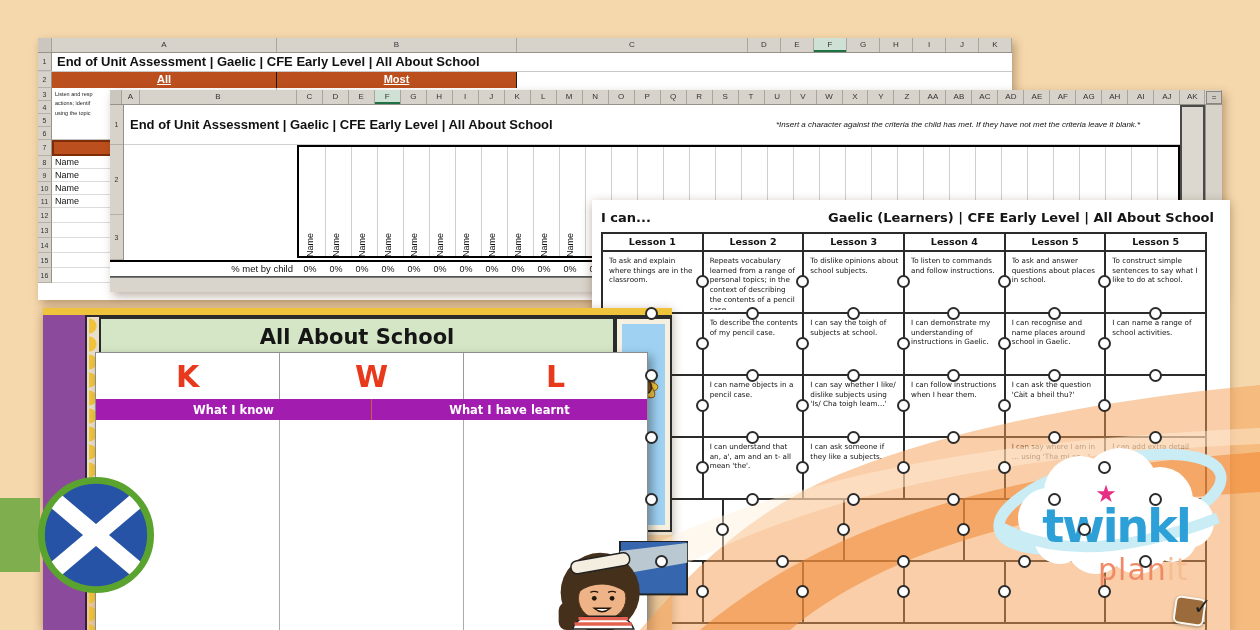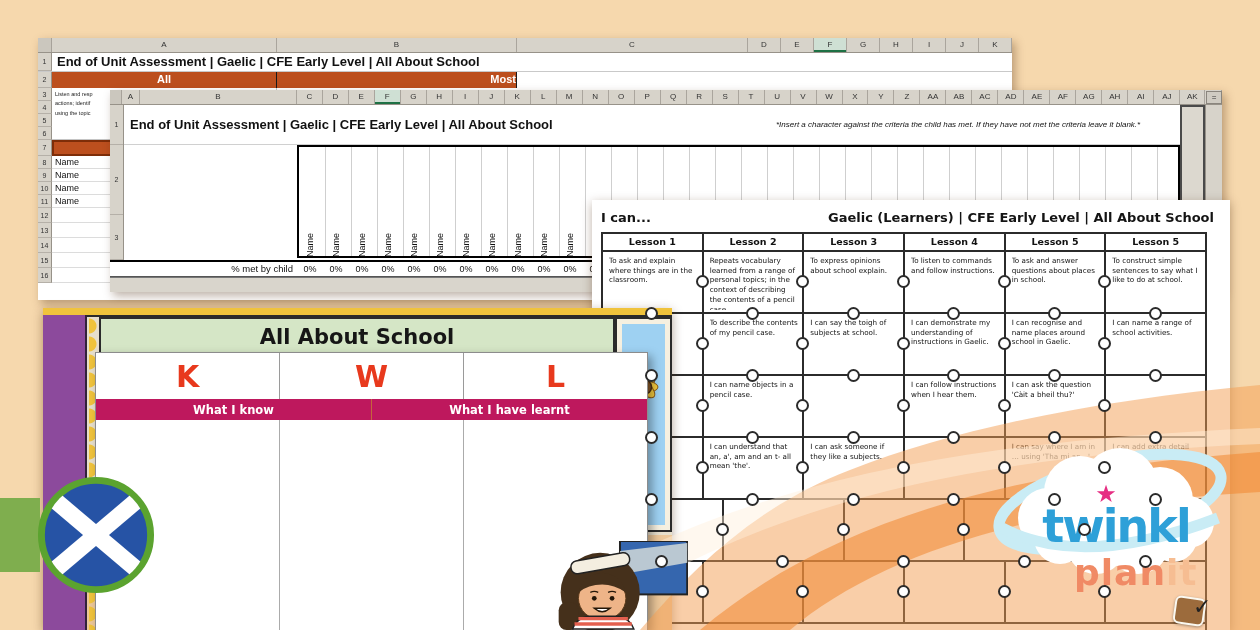--- a/index.html
+++ b/index.html
@@ -13,21 +13,21 @@
   .ch.sel{background:#cfe0d4;box-shadow:inset 0 -2px 0 #1e7145;}
   .rnum{box-sizing:border-box;background:#d7d3ca;border-right:1px solid #979289;border-bottom:1px solid #b5b0a8;
         font-size:7px;color:#333;display:flex;align-items:center;justify-content:center;}
   
   .back-sheet{left:38px;top:38px;width:974px;height:262px;}
   .bs-row{display:flex;}
   .bs-title-row{height:19px;border-bottom:1px solid #c9c9c9;box-sizing:border-box;}
   .bs-title{flex:1;font-weight:bold;font-size:13px;line-height:18px;padding-left:5px;white-space:nowrap;overflow:hidden;}
   .bs-band-row{height:16px;}
   .band{box-sizing:border-box;background:#bc4f1e;border-right:1px solid #1a1a1a;color:#fff;font-weight:bold;font-size:11px;
-        text-align:center;line-height:15px;}
+        text-align:center;line-height:15px;text-decoration:underline;}
   .strip{display:flex;}
   .rnums{width:14px;}
   .rnums .rnum{width:14px;}
   .acells{width:225px;border-right:1px solid #c4c4c4;box-sizing:border-box;}
   .crit{font-size:5.5px;line-height:1.7;padding:2px 3px;white-space:pre-line;border-bottom:1px solid #c4c4c4;box-sizing:border-box;color:#222;overflow:hidden;}
   .orangecell{background:#bc4f1e;border:2px solid #7e2d08;box-sizing:border-box;}
   .namecell{font-size:9px;padding-left:3px;border-bottom:1px solid #dcdcdc;box-sizing:border-box;line-height:12px;}
   .emptycell{border-bottom:1px solid #dcdcdc;box-sizing:border-box;}
   
   .front-sheet{left:110px;top:90px;width:1112px;height:202px;}
@@ -77,31 +77,31 @@
   .p-f1{position:absolute;left:152px;top:255px;width:34px;height:70px;background:#ecc79a;border:3px solid #1c1c1c;box-sizing:border-box;border-radius:4px 4px 0 0;}
   .p-f2{position:absolute;left:170px;top:300px;width:36px;height:22px;background:#e03a2a;border:3px solid #1c1c1c;box-sizing:border-box;}
   .p-teal{position:absolute;left:62px;top:41px;width:52px;height:13px;background:#2aa294;border:2px solid #222;box-sizing:border-box;}
   .p-board{position:absolute;left:150px;top:41px;width:205px;height:14px;background:#fff;border:2px solid #222;border-radius:5px;box-sizing:border-box;}
   .k-table{position:absolute;left:52px;top:44px;width:553px;bottom:0;background:#fff;border:1px solid #8c8c8c;border-bottom:none;
      box-shadow:4px 4px 9px rgba(0,0,0,.35);display:flex;flex-direction:column;box-sizing:border-box;}
   .k-letters{display:flex;height:46px;}
   .kletter{flex:1;border-right:1px solid #9a9a9a;display:flex;align-items:center;justify-content:center;
      color:#e8391d;font-weight:bold;font-size:30px;box-sizing:border-box;}
   .kletter:last-child,.khead:last-child,.kcol:last-child{border-right:none;}
-  .k-heads{display:flex;height:21px;background:#be185d;}
+  .k-heads{display:flex;height:21px;background:#a21caf;}
   .khead{flex:1;border-right:1px solid #c4663c;color:#fff;font-weight:bold;font-size:11.5px;display:flex;align-items:center;justify-content:center;box-sizing:border-box;}
   .k-body{flex:1;display:flex;}
   .kcol{flex:1;border-right:1px solid #ababab;box-sizing:border-box;}
   
   .greenband{position:absolute;left:0;top:498px;width:40px;height:74px;background:#7fae4e;}
   .flag{position:absolute;left:37px;top:476px;width:118px;height:118px;}
   .overlay{position:absolute;left:0;top:0;width:1260px;height:630px;pointer-events:none;}
   .girl{position:absolute;left:548px;top:541px;width:140px;height:89px;}
   .logo{position:absolute;left:988px;top:430px;width:252px;height:152px;}
-  .planit{position:absolute;left:1074px;top:552px;font-weight:bold;font-size:36px;font-family:"DejaVu Sans",sans-serif;letter-spacing:1px;}
+  .planit{position:absolute;left:1098px;top:552px;font-weight:normal;font-size:30px;font-family:"DejaVu Sans",sans-serif;letter-spacing:1px;}
   .plan{color:#f08a65;} .it{color:#f6bd92;}
   .badge{position:absolute;left:1174px;top:597px;width:27px;height:24px;background:#9c6b3c;border:2px solid #faf8f0;border-radius:6px;transform:rotate(8deg);box-shadow:0 1px 3px rgba(0,0,0,.35);}
   .badge-check{position:absolute;left:1193px;top:594px;font-size:22px;font-weight:bold;color:#222;font-family:"DejaVu Sans",sans-serif;}
 </style>
 </head>
 <body>
 
 <div class="canvas">
 
   <div class="sheet back-sheet">
@@ -120,21 +120,21 @@
         <div class="ch" style="width: 33px;">K</div>
       </div>
     <div class="bs-row bs-title-row">
       <div class="rnum" style="width:14px">1</div>
       <div class="bs-title">End of Unit Assessment | Gaelic | CFE Early Level | All About School</div>
     </div>
     <div class="bs-row bs-band-row">
       <div class="rnum" style="width:14px">2</div>
       <div style="display:flex">
           <div class="band" style="width: 225px;">All</div>
-          <div class="band" style="width: 240px; text-align: right;">Most</div>
+          <div class="band" style="width: 240px;">Most</div>
         </div>
     </div>
     <div class="strip">
       <div class="rnums">
           <div class="rnum" style="height: 13px;">3</div>
           <div class="rnum" style="height: 13px;">4</div>
           <div class="rnum" style="height: 13px;">5</div>
           <div class="rnum" style="height: 13px;">6</div>
           <div class="rnum" style="height: 16px;">7</div>
           <div class="rnum" style="height: 13px;">8</div>
@@ -333,21 +333,21 @@
             <div class="pcellb">
               <div class="ptext">To ask and explain where things are in the classroom.</div>
               <div class="tab tabB"></div>
             </div>
             <div class="pcellb">
               <div class="ptext">Repeats vocabulary learned from a range of personal topics; in the context of describing the contents of a pencil case.</div>
               <div class="tab tabL"></div>
               <div class="tab tabB"></div>
             </div>
             <div class="pcellb">
-              <div class="ptext">To express opinions about school explain.</div>
+              <div class="ptext">To dislike opinions about school subjects.</div>
               <div class="tab tabL"></div>
               <div class="tab tabB"></div>
             </div>
             <div class="pcellb">
               <div class="ptext">To listen to commands and follow instructions.</div>
               <div class="tab tabL"></div>
               <div class="tab tabB"></div>
             </div>
             <div class="pcellb">
               <div class="ptext">To ask and answer questions about places in school.</div>
@@ -395,20 +395,21 @@
             <div class="pcellb">
               <div class="ptext"></div>
               <div class="tab tabB"></div>
             </div>
             <div class="pcellb">
               <div class="ptext">I can name objects in a pencil case.</div>
               <div class="tab tabL"></div>
               <div class="tab tabB"></div>
             </div>
             <div class="pcellb">
+              <div class="ptext">I can say whether I like/ dislike subjects using 'Is/ Cha toigh leam…'</div>
               <div class="tab tabL"></div>
               <div class="tab tabB"></div>
             </div>
             <div class="pcellb">
               <div class="ptext">I can follow instructions when I hear them.</div>
               <div class="tab tabL"></div>
               <div class="tab tabB"></div>
             </div>
             <div class="pcellb">
               <div class="ptext">I can ask the question 'Càit a bheil thu?'</div>

